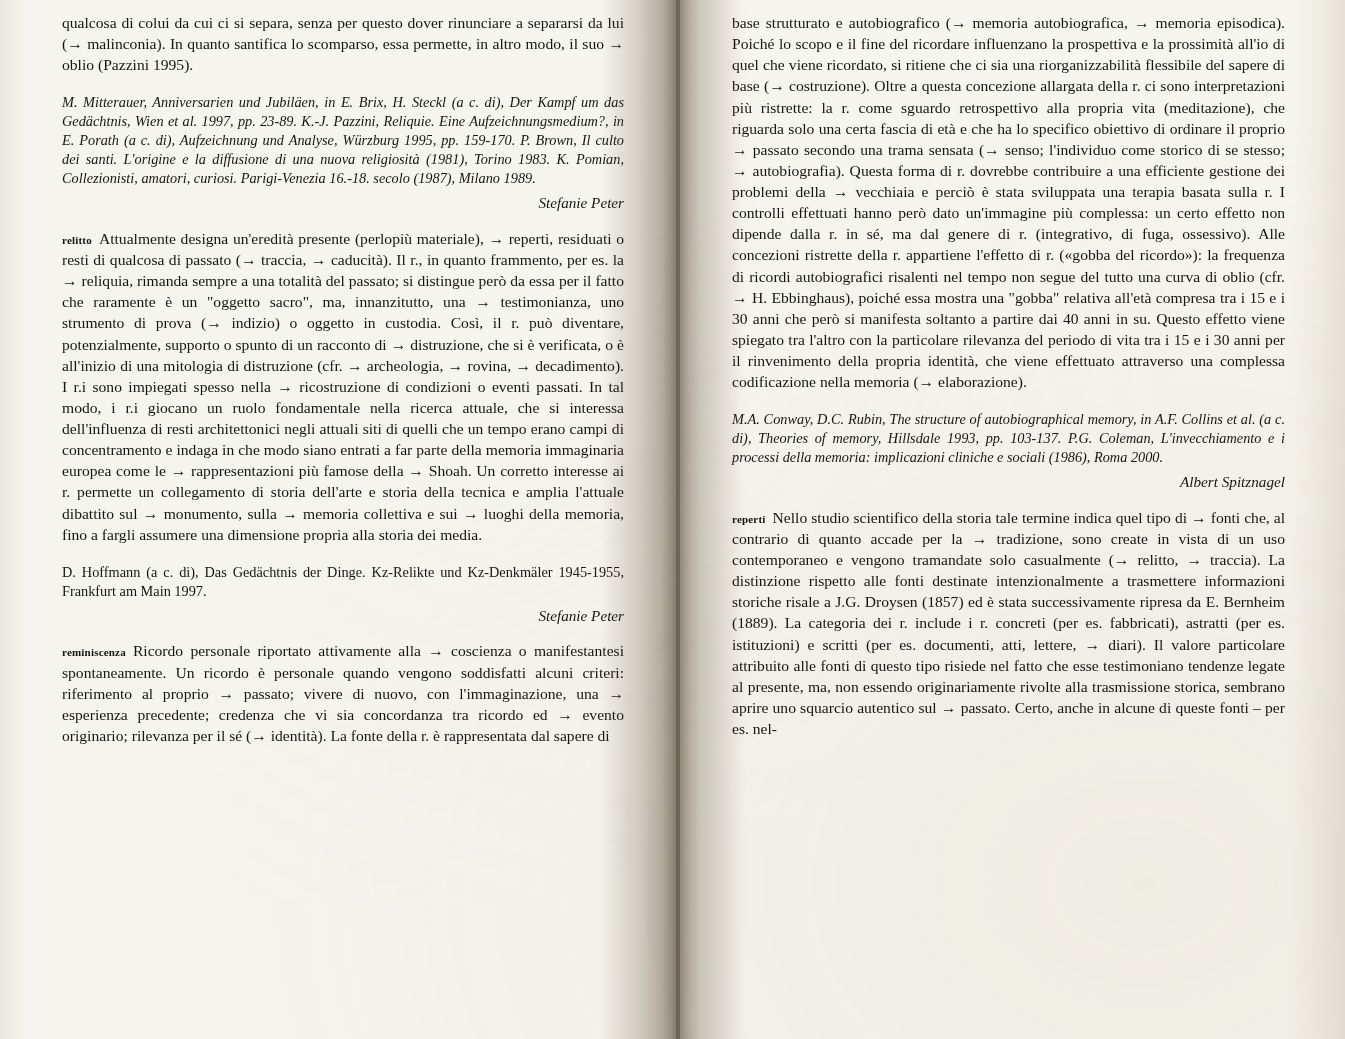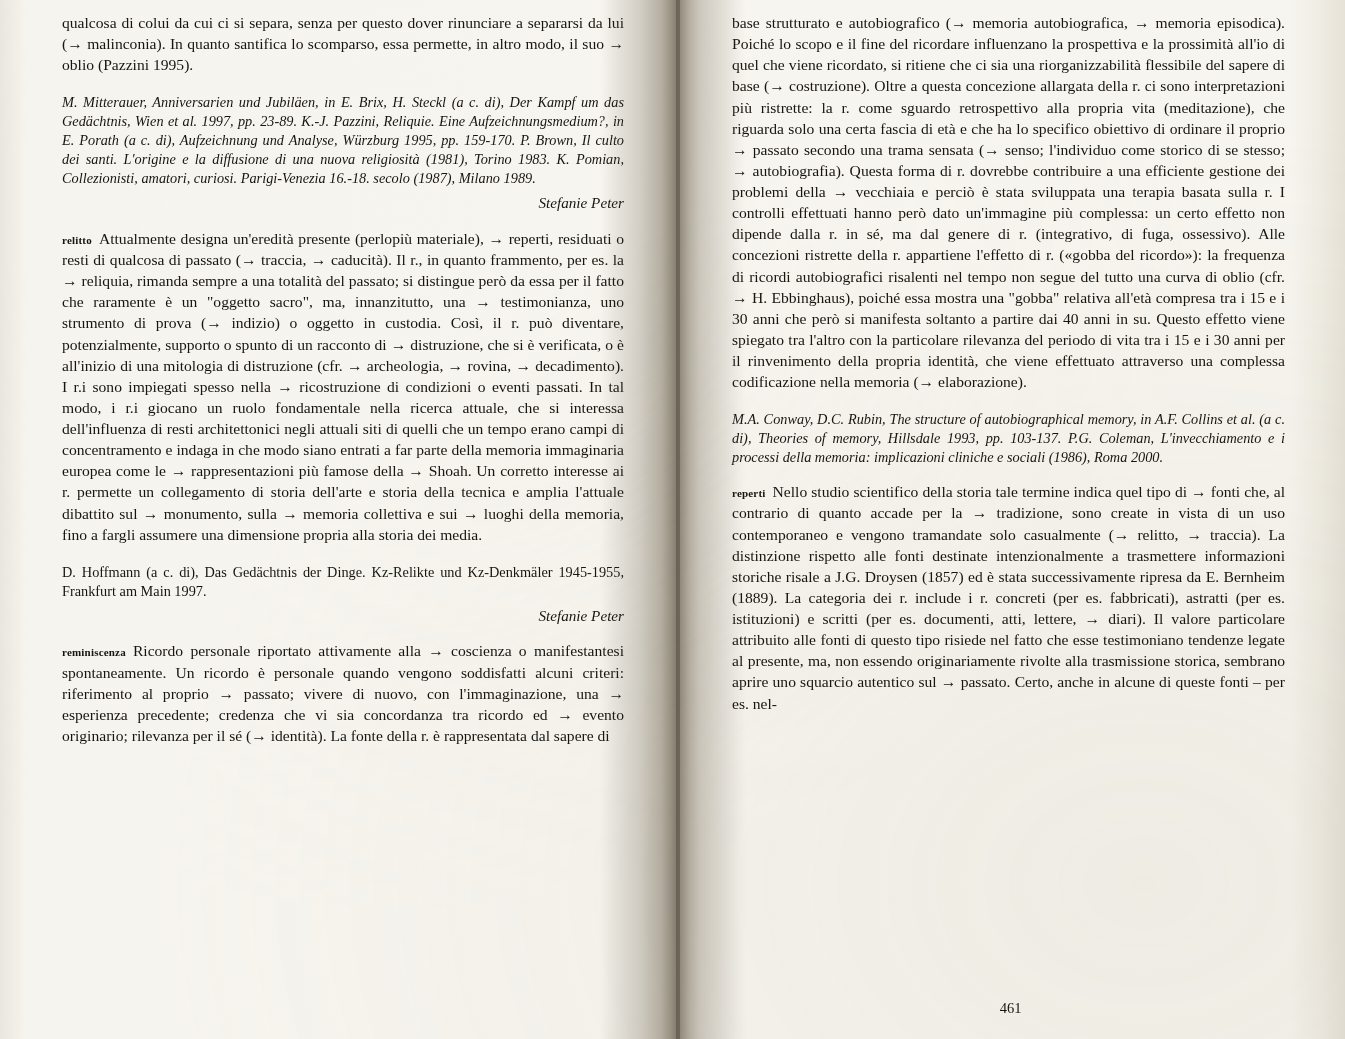--- a/index.html
+++ b/index.html
@@ -134,27 +134,27 @@
     </div>
   </div>
 
   <div class="page page-right">
     <div class="col">
 
       <p>base strutturato e autobiografico (→ memoria autobiografica, → memoria episodica). Poiché lo scopo e il fine del ricordare influenzano la prospettiva e la prossimità all'io di quel che viene ricordato, si ritiene che ci sia una riorganizzabilità flessibile del sapere di base (→ costruzione). Oltre a questa concezione allargata della r. ci sono interpretazioni più ristrette: la r. come sguardo retrospettivo alla propria vita (meditazione), che riguarda solo una certa fascia di età e che ha lo specifico obiettivo di ordinare il proprio → passato secondo una trama sensata (→ senso; l'individuo come storico di se stesso; → autobiografia). Questa forma di r. dovrebbe contribuire a una efficiente gestione dei problemi della → vecchiaia e perciò è stata sviluppata una terapia basata sulla r. I controlli effettuati hanno però dato un'immagine più complessa: un certo effetto non dipende dalla r. in sé, ma dal genere di r. (integrativo, di fuga, ossessivo). Alle concezioni ristrette della r. appartiene l'effetto di r. («gobba del ricordo»): la frequenza di ricordi autobiografici risalenti nel tempo non segue del tutto una curva di oblio (cfr. → H. Ebbinghaus), poiché essa mostra una "gobba" relativa all'età compresa tra i 15 e i 30 anni che però si manifesta soltanto a partire dai 40 anni in su. Questo effetto viene spiegato tra l'altro con la particolare rilevanza del periodo di vita tra i 15 e i 30 anni per il rinvenimento della propria identità, che viene effettuato attraverso una complessa codificazione nella memoria (→ elaborazione).</p>
 
       <p class="biblio it">M.A. Conway, D.C. Rubin, The structure of autobiographical memory, in A.F. Collins et al. (a c. di), Theories of memory, Hillsdale 1993, pp. 103-137. P.G. Coleman, L'invecchiamento e i processi della memoria: implicazioni cliniche e sociali (1986), Roma 2000.</p>
 
+      <p class="signature">Albert Spitznagel</p>
 
       <div class="entry">
         <p><span class="headword">reperti</span><span>Nello studio scientifico della storia tale termine indica quel tipo di → fonti che, al contrario di quanto accade per la → tradizione, sono create in vista di un uso contemporaneo e vengono tramandate solo casualmente (→ relitto, → traccia). La distinzione rispetto alle fonti destinate intenzionalmente a trasmettere informazioni storiche risale a J.G. Droysen (1857) ed è stata successivamente ripresa da E. Bernheim (1889). La categoria dei r. include i r. concreti (per es. fabbricati), astratti (per es. istituzioni) e scritti (per es. documenti, atti, lettere, → diari). Il valore particolare attribuito alle fonti di questo tipo risiede nel fatto che esse testimoniano tendenze legate al presente, ma, non essendo originariamente rivolte alla trasmissione storica, sembrano aprire uno squarcio autentico sul → passato. Certo, anche in alcune di queste fonti – per es. nel-</span></p>
       </div>
 
     </div>
   </div>
 
   <div class="edge-shadow-left"></div>
   <div class="edge-shadow-right"></div>
   <div class="paper-noise"></div>
 
-  <div class="folio folio-right">461</div>
 
 </div>
 
 </body></html>

